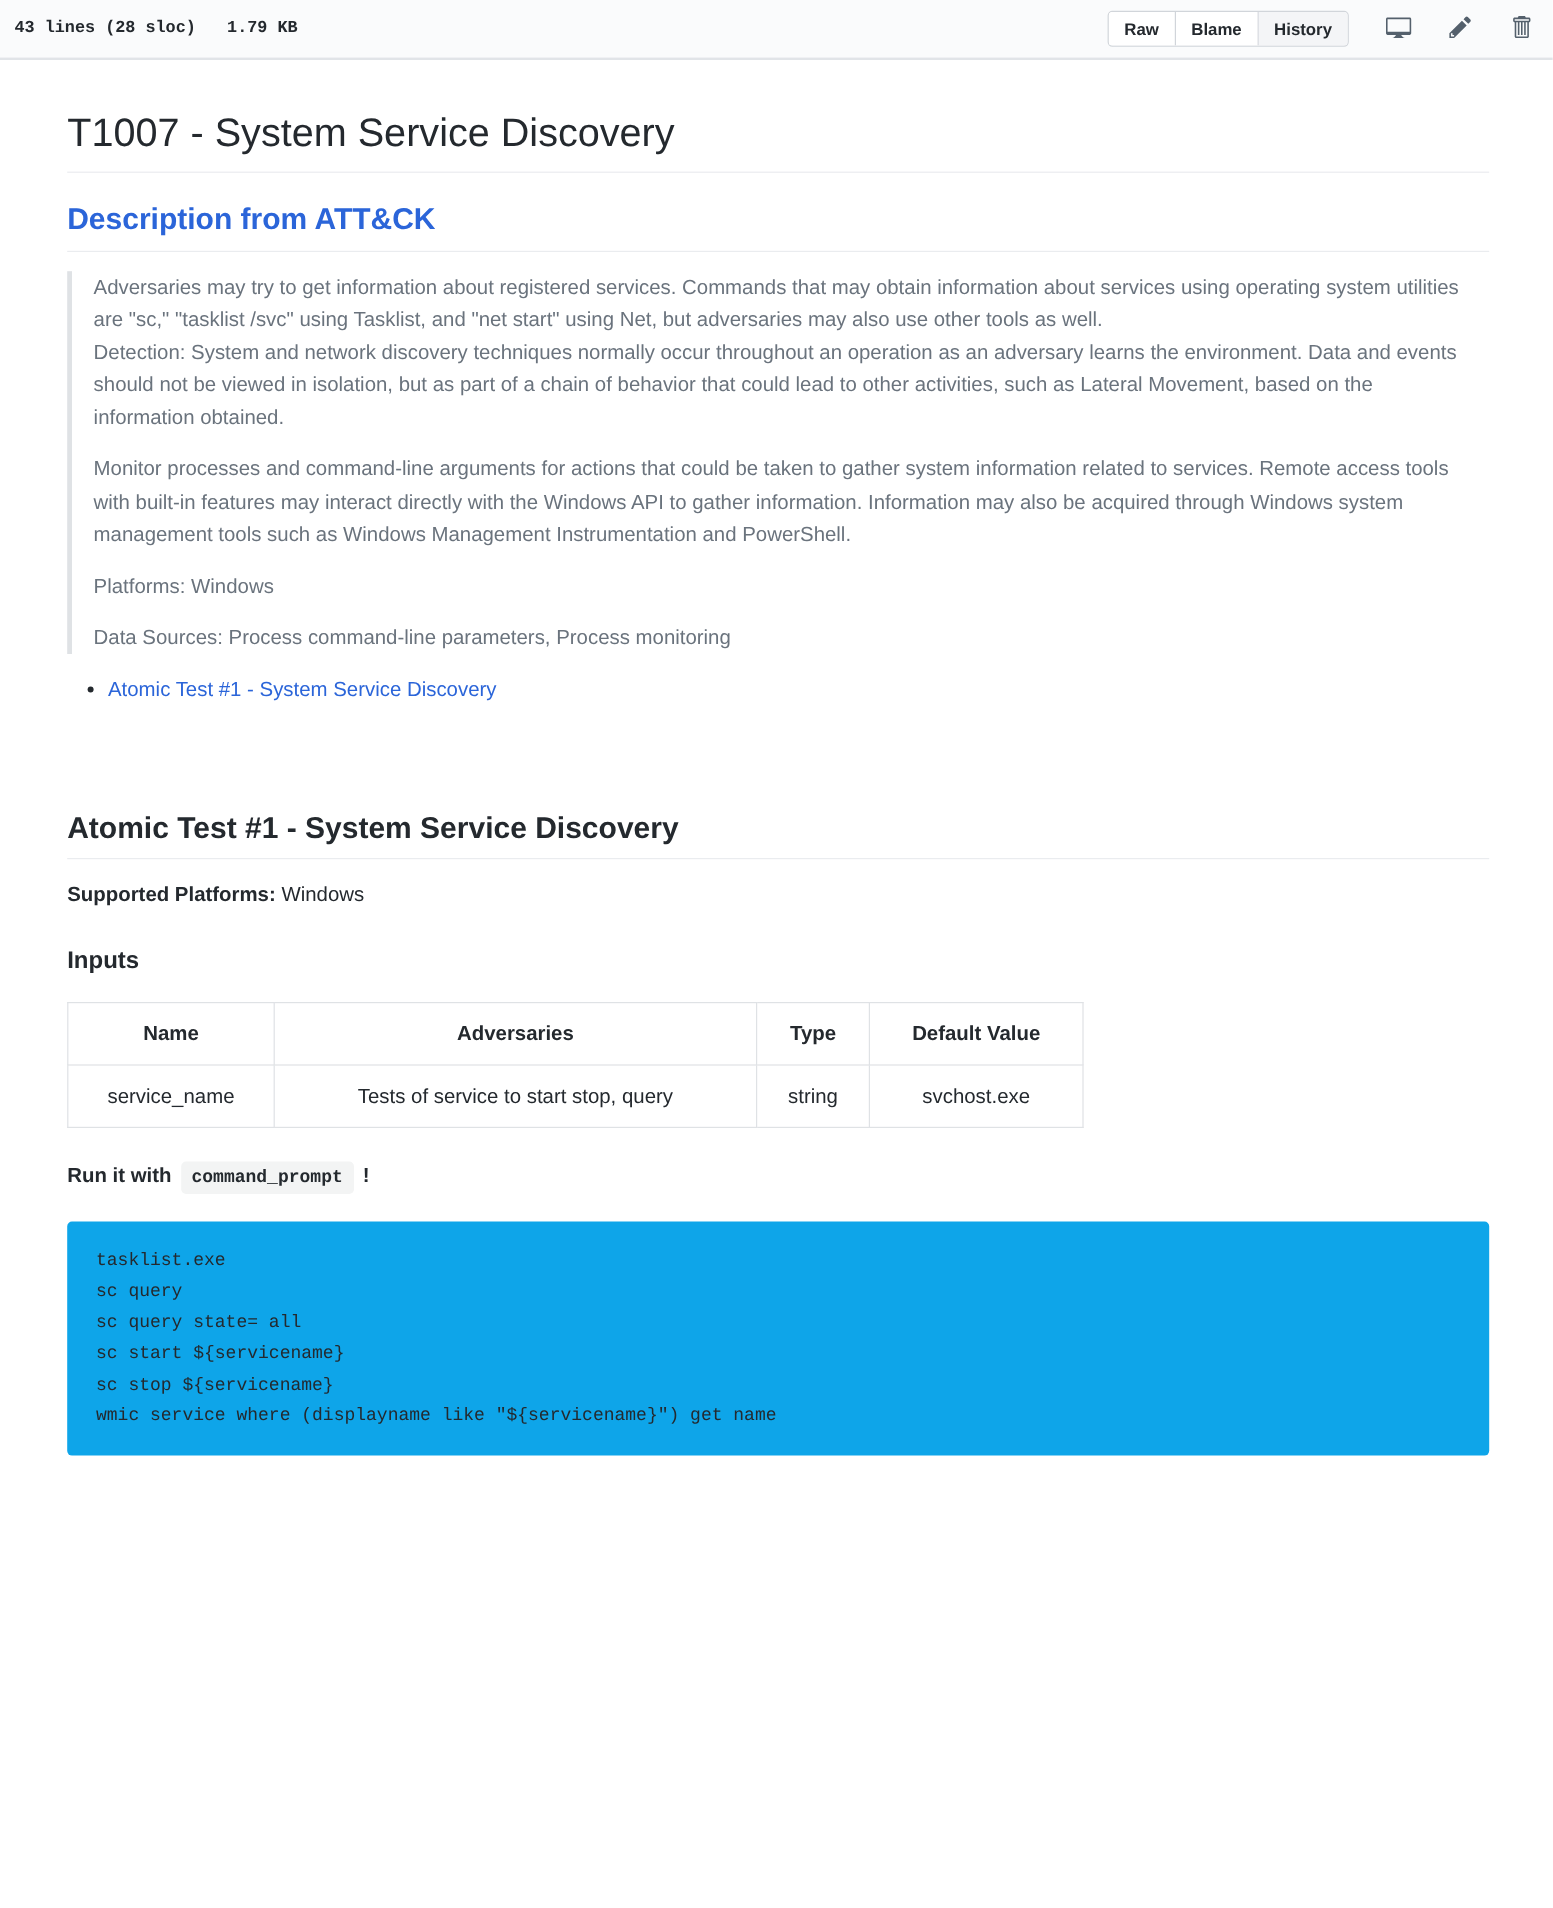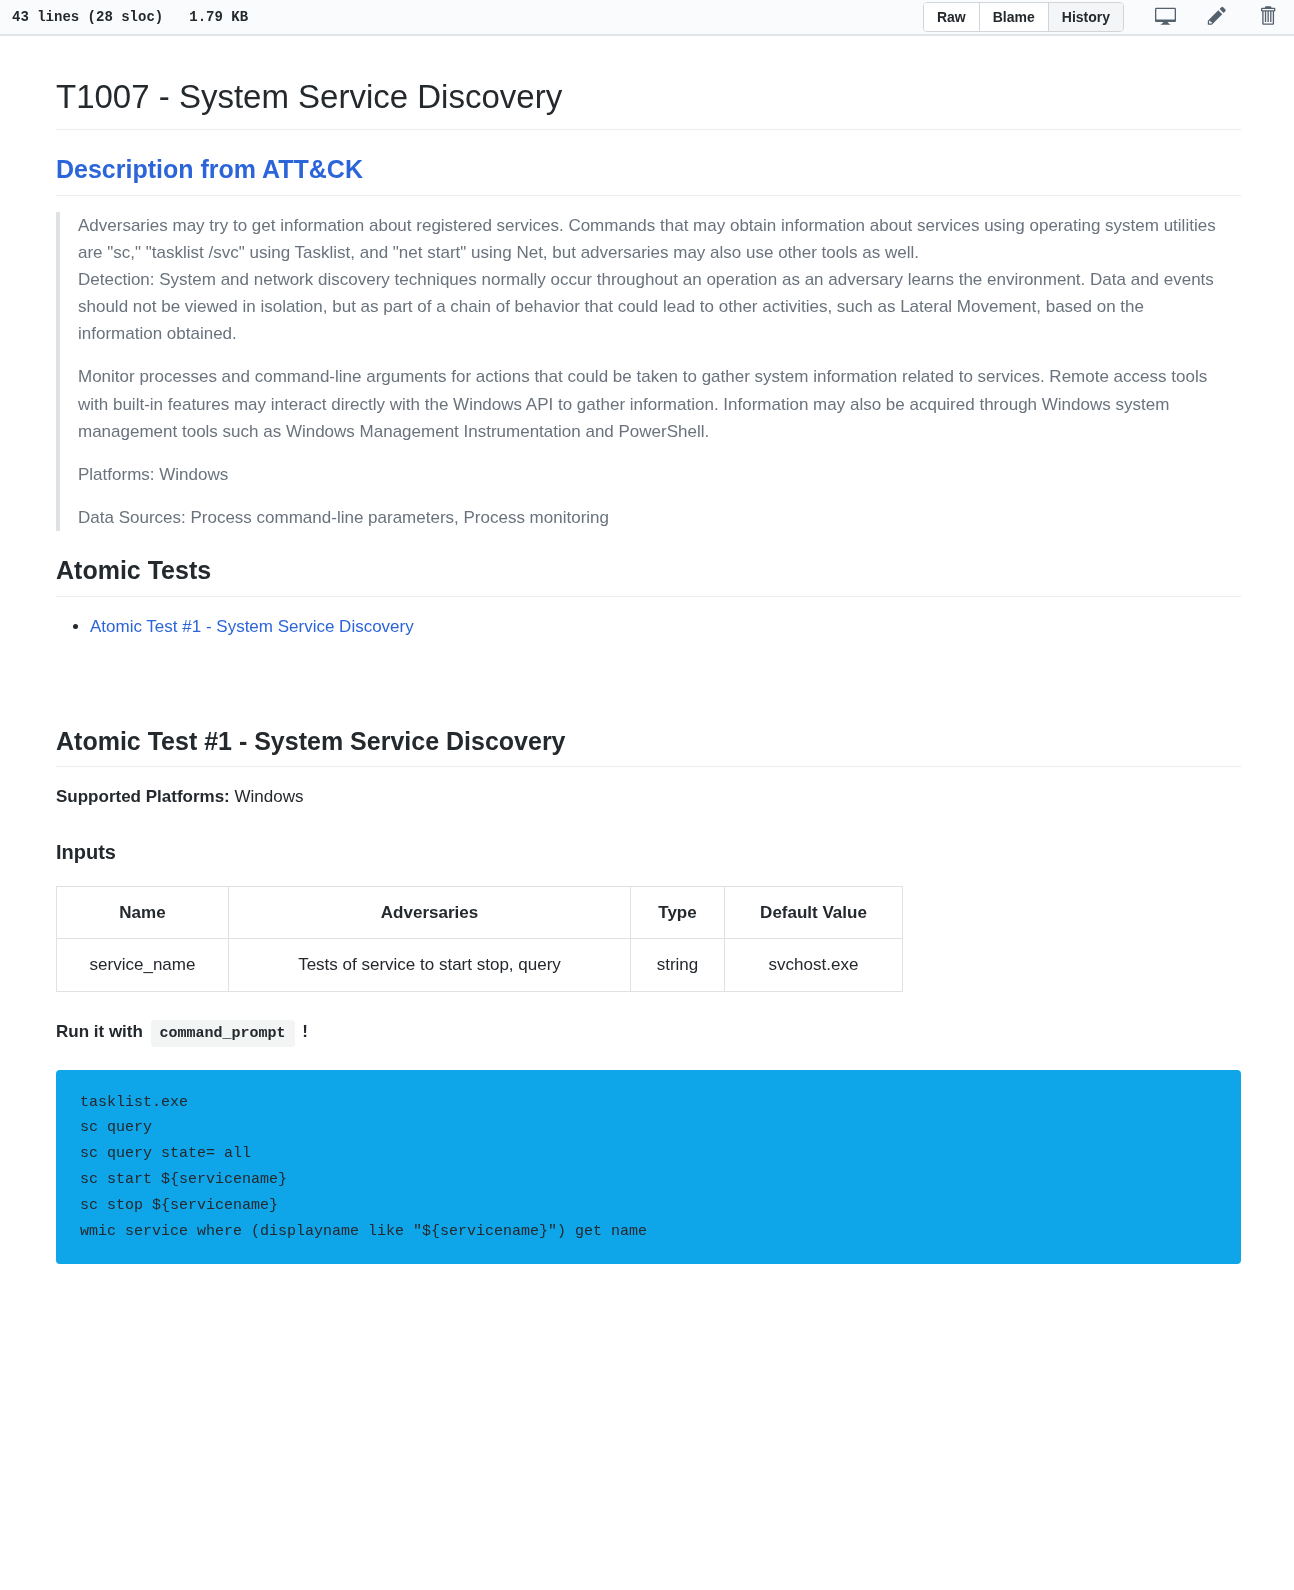--- a/index.html
+++ b/index.html
@@ -6,21 +6,21 @@
   html, body { background: #fff; }
   body {
     width: 1294px; height: 1590px; overflow: hidden;
     font-family: "Liberation Sans", "DejaVu Sans", sans-serif;
     color: #24292e;
     -webkit-font-smoothing: antialiased;
   }
 
   
   .file-bar {
-    height: 36px; background: #fafbfc;
+    height: 50px; background: #fafbfc;
     border-bottom: 2px solid #e1e4e8;
     display: flex; align-items: center; justify-content: space-between;
     padding: 0 18px 0 12px;
   }
   .file-info {
     font-family: "Liberation Mono", "DejaVu Sans Mono", monospace;
     font-size: 14px; color: #24292e; font-weight: 700;
     display: flex; align-items: center;
   }
   .file-info .sep { display: inline-block; width: 26px; }
@@ -142,21 +142,20 @@
   <h2 class="md-h2 linked">Description from ATT&amp;CK</h2>
 
   <blockquote class="md-quote">
     <p>Adversaries may try to get information about registered services. Commands that may obtain information about services using operating system utilities are "sc," "tasklist /svc" using Tasklist, and "net start" using Net, but adversaries may also use other tools as well.
 Detection: System and network discovery techniques normally occur throughout an operation as an adversary learns the environment. Data and events should not be viewed in isolation, but as part of a chain of behavior that could lead to other activities, such as Lateral Movement, based on the information obtained.</p>
     <p>Monitor processes and command-line arguments for actions that could be taken to gather system information related to services. Remote access tools with built-in features may interact directly with the Windows API to gather information. Information may also be acquired through Windows system management tools such as Windows Management Instrumentation and PowerShell.</p>
     <p>Platforms: Windows</p>
     <p>Data Sources: Process command-line parameters, Process monitoring</p>
   </blockquote>
 
-  <h2 class="md-h2">Atomic Tests</h2>
 
   <ul class="md-list">
     <li>
       <a class="md-link">Atomic Test #1 - System Service Discovery</a>
     </li>
   </ul>
 
   <h2 class="md-h2 test1-heading">Atomic Test #1 - System Service Discovery</h2>
 
 

